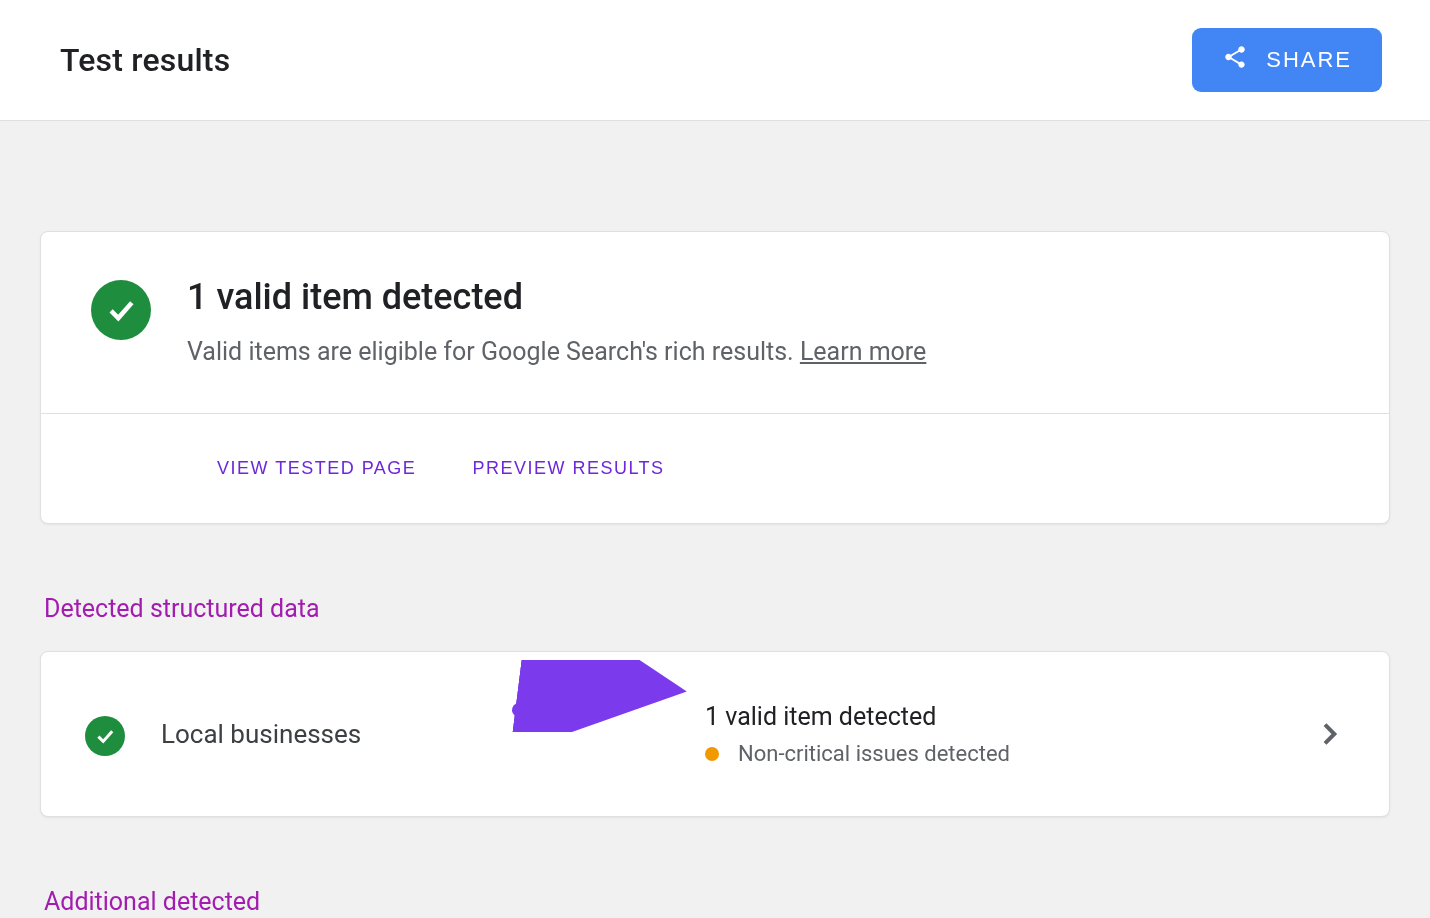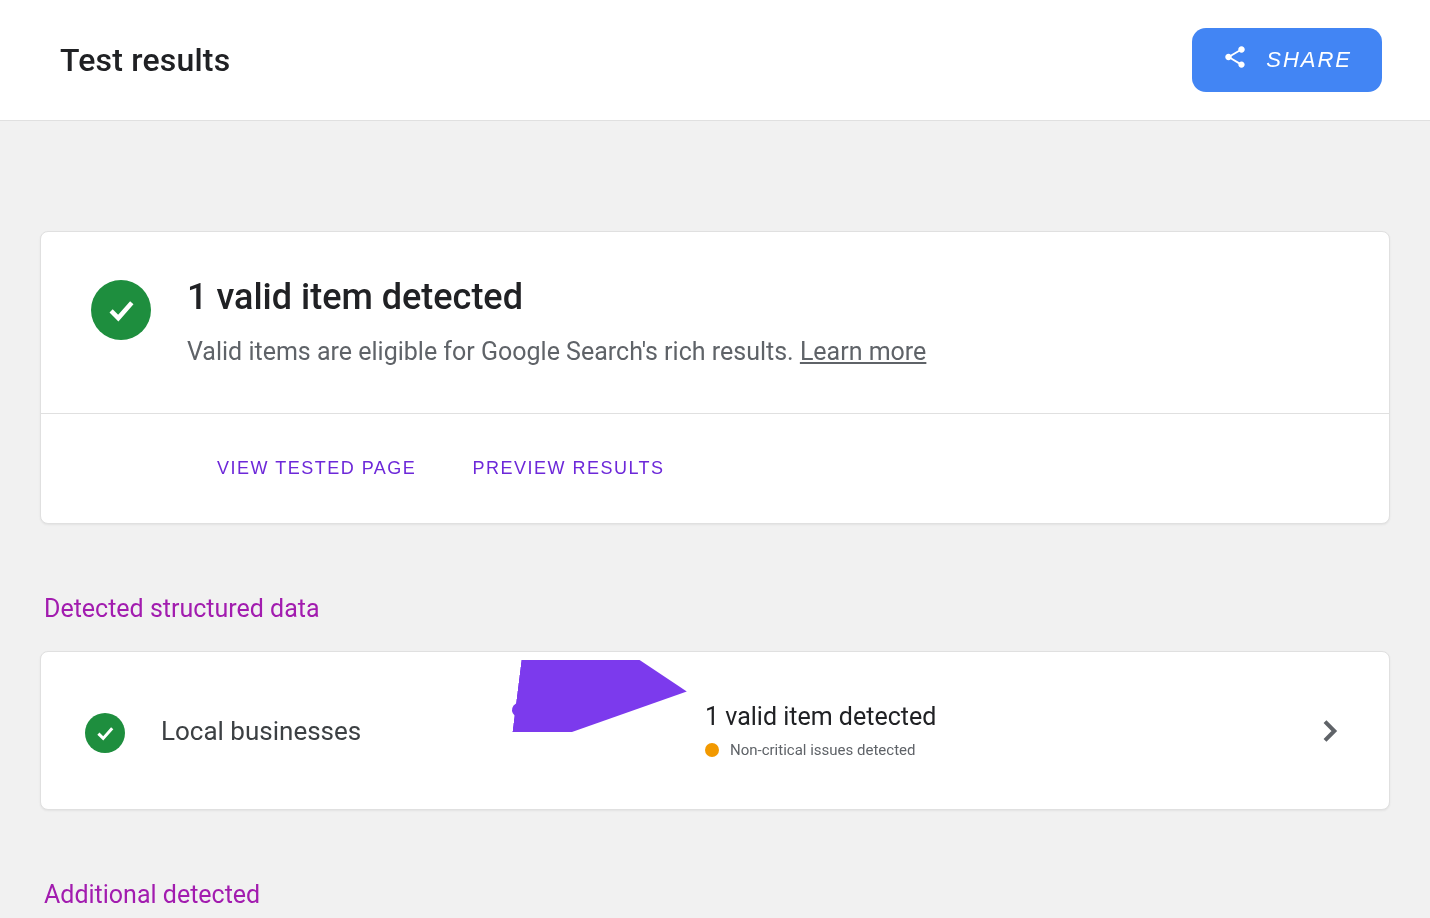--- a/index.html
+++ b/index.html
@@ -20,30 +20,29 @@
     .page-title {
       font-size: 32px;
       font-weight: 500;
       color: #202124;
       letter-spacing: 0.2px;
     }
     .share-btn {
       background: #4285f4;
       color: #fff;
       border: none;
-      border-radius: 14px;
+      border-radius: 9px;
       font-size: 22px;
       font-weight: 500;
       letter-spacing: 2px;
       padding: 16px 30px;
       display: flex;
       align-items: center;
       gap: 18px;
       cursor: pointer;
-      font-style: italic;
     }
     .share-btn svg { width: 26px; height: 26px; fill: #fff; }
     .content-wrap { padding: 0 40px 60px 40px; }
     .card {
       background: #fff;
       border: 1px solid #e0e0e0;
       border-radius: 8px;
       margin-top: 110px;
       box-shadow: 0 1px 2px rgba(60,64,67,.08);
     }
@@ -129,22 +128,22 @@
       gap: 10px;
       padding-left: 60px;
     }
     .list-title {
       font-size: 25px;
       color: #202124;
     }
     .issue-line {
       display: flex;
       align-items: center;
-      gap: 11px;
-      font-size: 15px;
+      gap: 19px;
+      font-size: 22px;
       color: #5f6368;
     }
     .dot-orange {
       width: 14px; height: 14px; border-radius: 50%;
       background: #f29900;
       flex-shrink: 0;
     }
     .chevron {
       flex: 0 0 auto;
       width: 32px; height: 32px;

